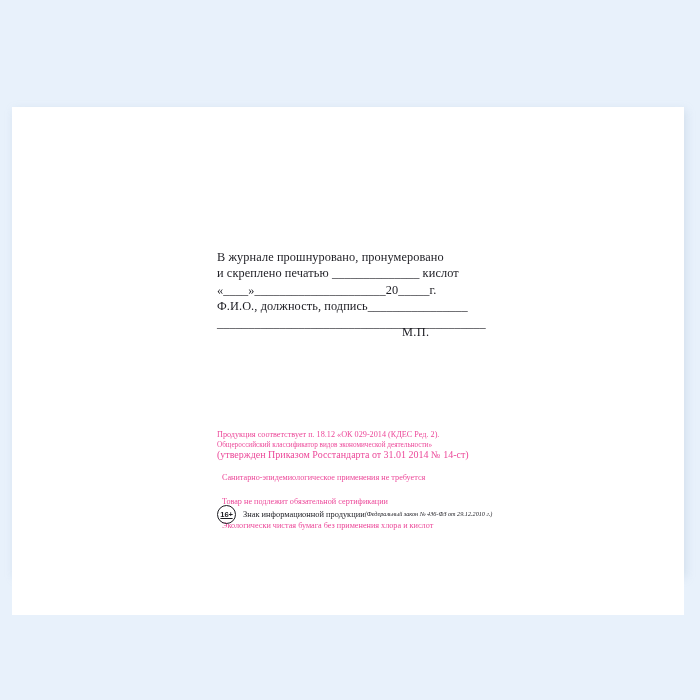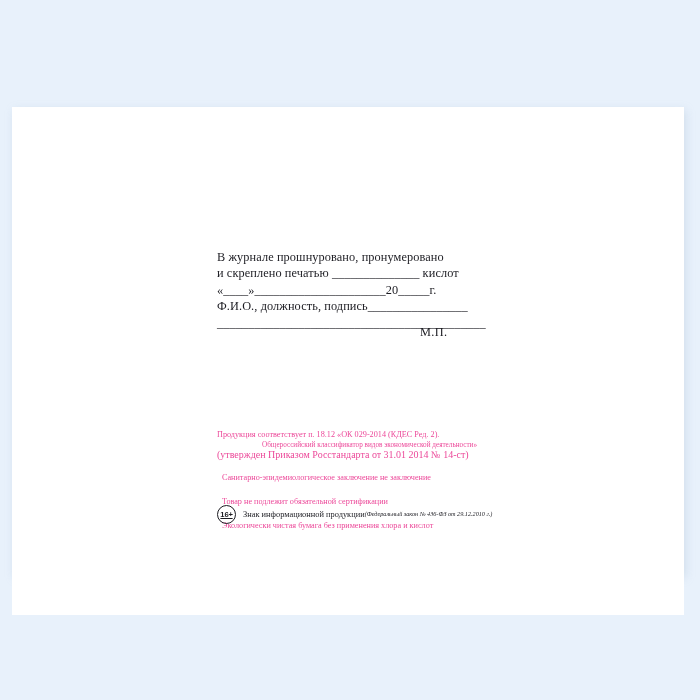--- a/index.html
+++ b/index.html
@@ -44,21 +44,21 @@
     color: #1c1c22;
   }
   .line {
     font-size: 12.3px;
     line-height: 16.4px;
     white-space: nowrap;
     letter-spacing: 0.1px;
   }
   .mp {
     position: absolute;
-    left: 408px;
+    left: 390px;
     top: 218px;
     font-size: 12.3px;
     color: #1c1c22;
     letter-spacing: 0.4px;
   }
   .legal {
     position: absolute;
     left: 205px;
     top: 322px;
     width: 320px;
@@ -66,21 +66,20 @@
   }
   .legal .l1 {
     font-size: 8.2px;
     line-height: 11px;
     white-space: nowrap;
   }
   .legal .l2 {
     font-size: 7.2px;
     line-height: 10px;
     white-space: nowrap;
-    margin-left: 45px;
   }
   .legal .l3 {
     font-size: 10px;
     line-height: 10px;
     white-space: nowrap;
   }
   .legal .gap {
     height: 11px;
   }
   .legal .stmt {
@@ -147,21 +146,21 @@
       <div class="line">___________________________________________</div>
     </div>
 
     <div class="mp">М.П.</div>
 
     <div class="legal">
       <div class="l1">Продукция соответствует п. 18.12 «ОК 029-2014 (КДЕС Ред. 2).</div>
       <div class="l2">Общероссийский классификатор видов экономической деятельности»</div>
       <div class="l3">(утвержден Приказом Росстандарта от 31.01 2014 № 14-ст)</div>
       <div class="gap"></div>
-      <div class="stmt">Санитарно-эпидемиологическое заключение не заключение</div>
+      <div class="stmt">Санитарно-эпидемиологическое применения не требуется</div>
       <div class="gap"></div>
       <div class="stmt">Товар не подлежит обязательной сертификации</div>
       <div class="gap"></div>
       <div class="stmt">Экологически чистая бумага без применения хлора и кислот</div>
     </div>
 
     <div class="mark-row">
       <div class="age-badge">16+</div>
       <div class="mark-texts">
         <div class="mark-title">Знак информационной продукции</div>

